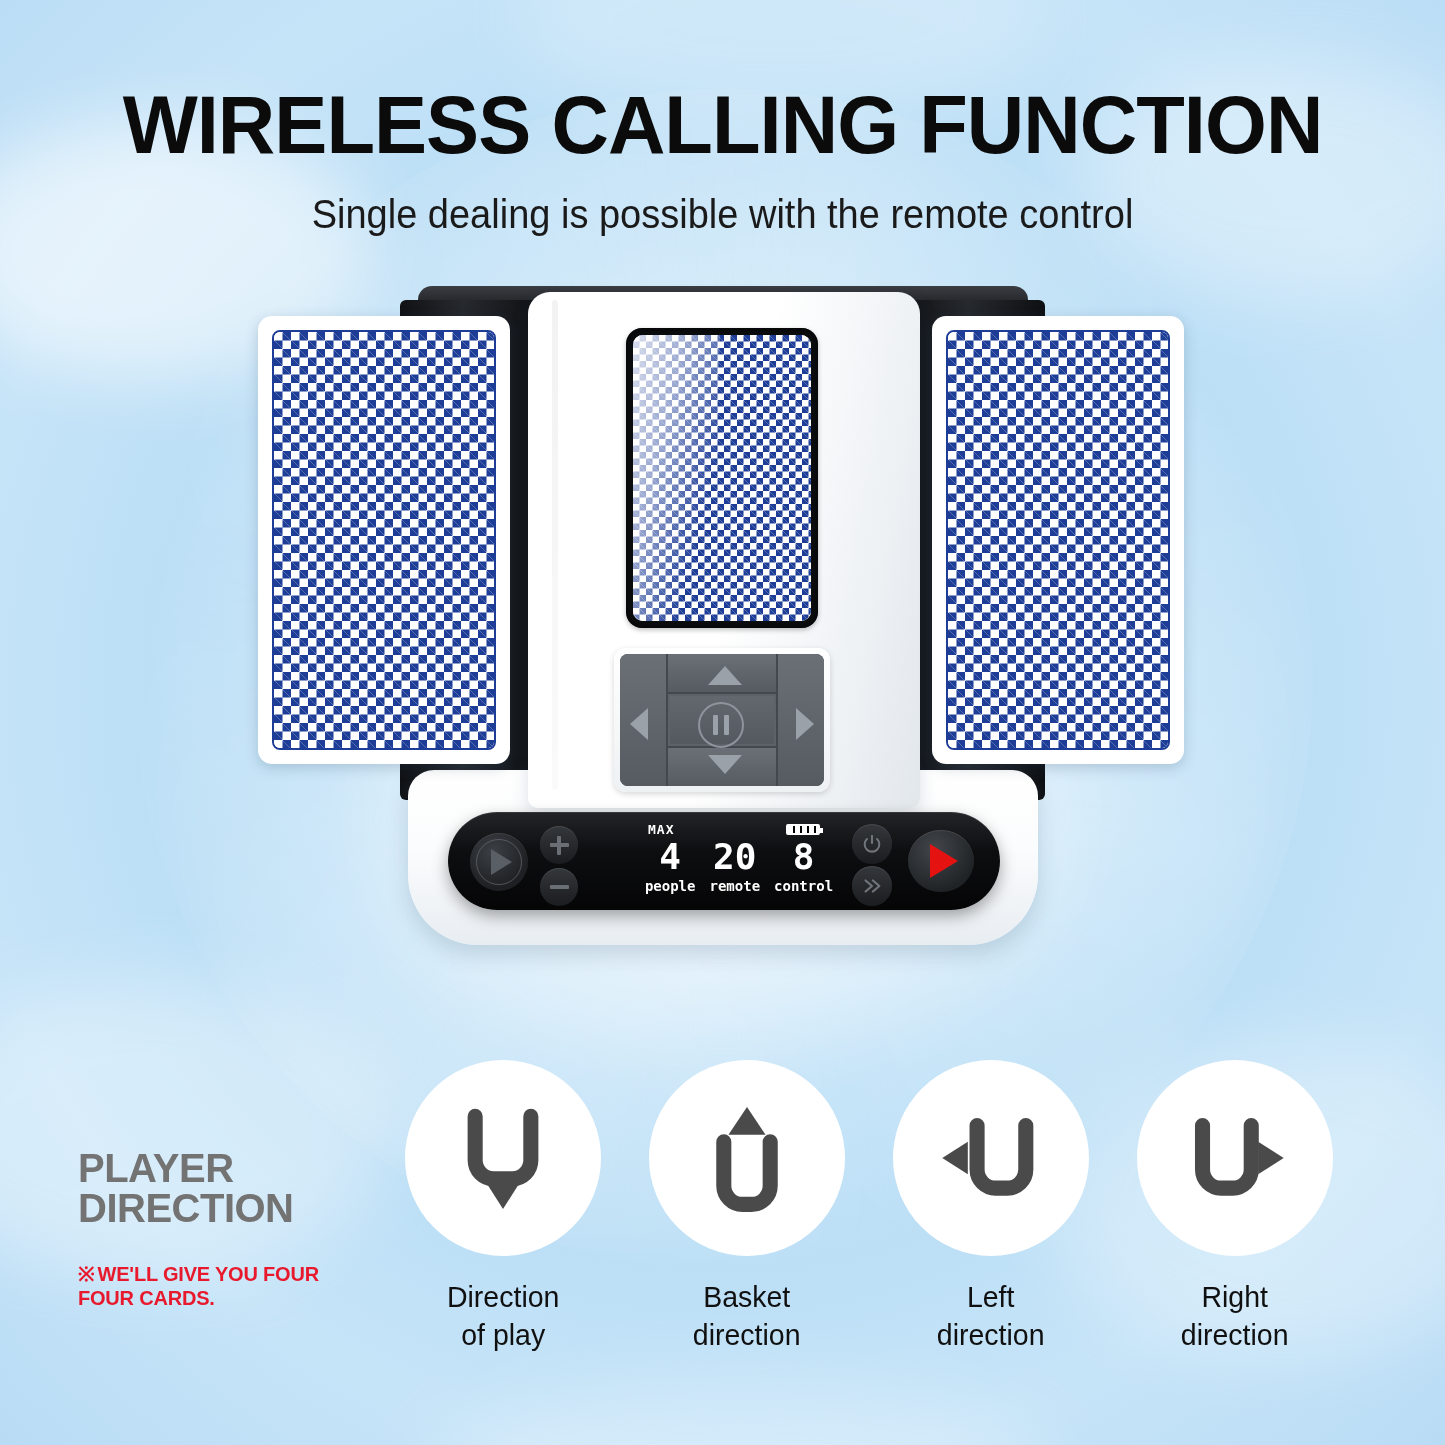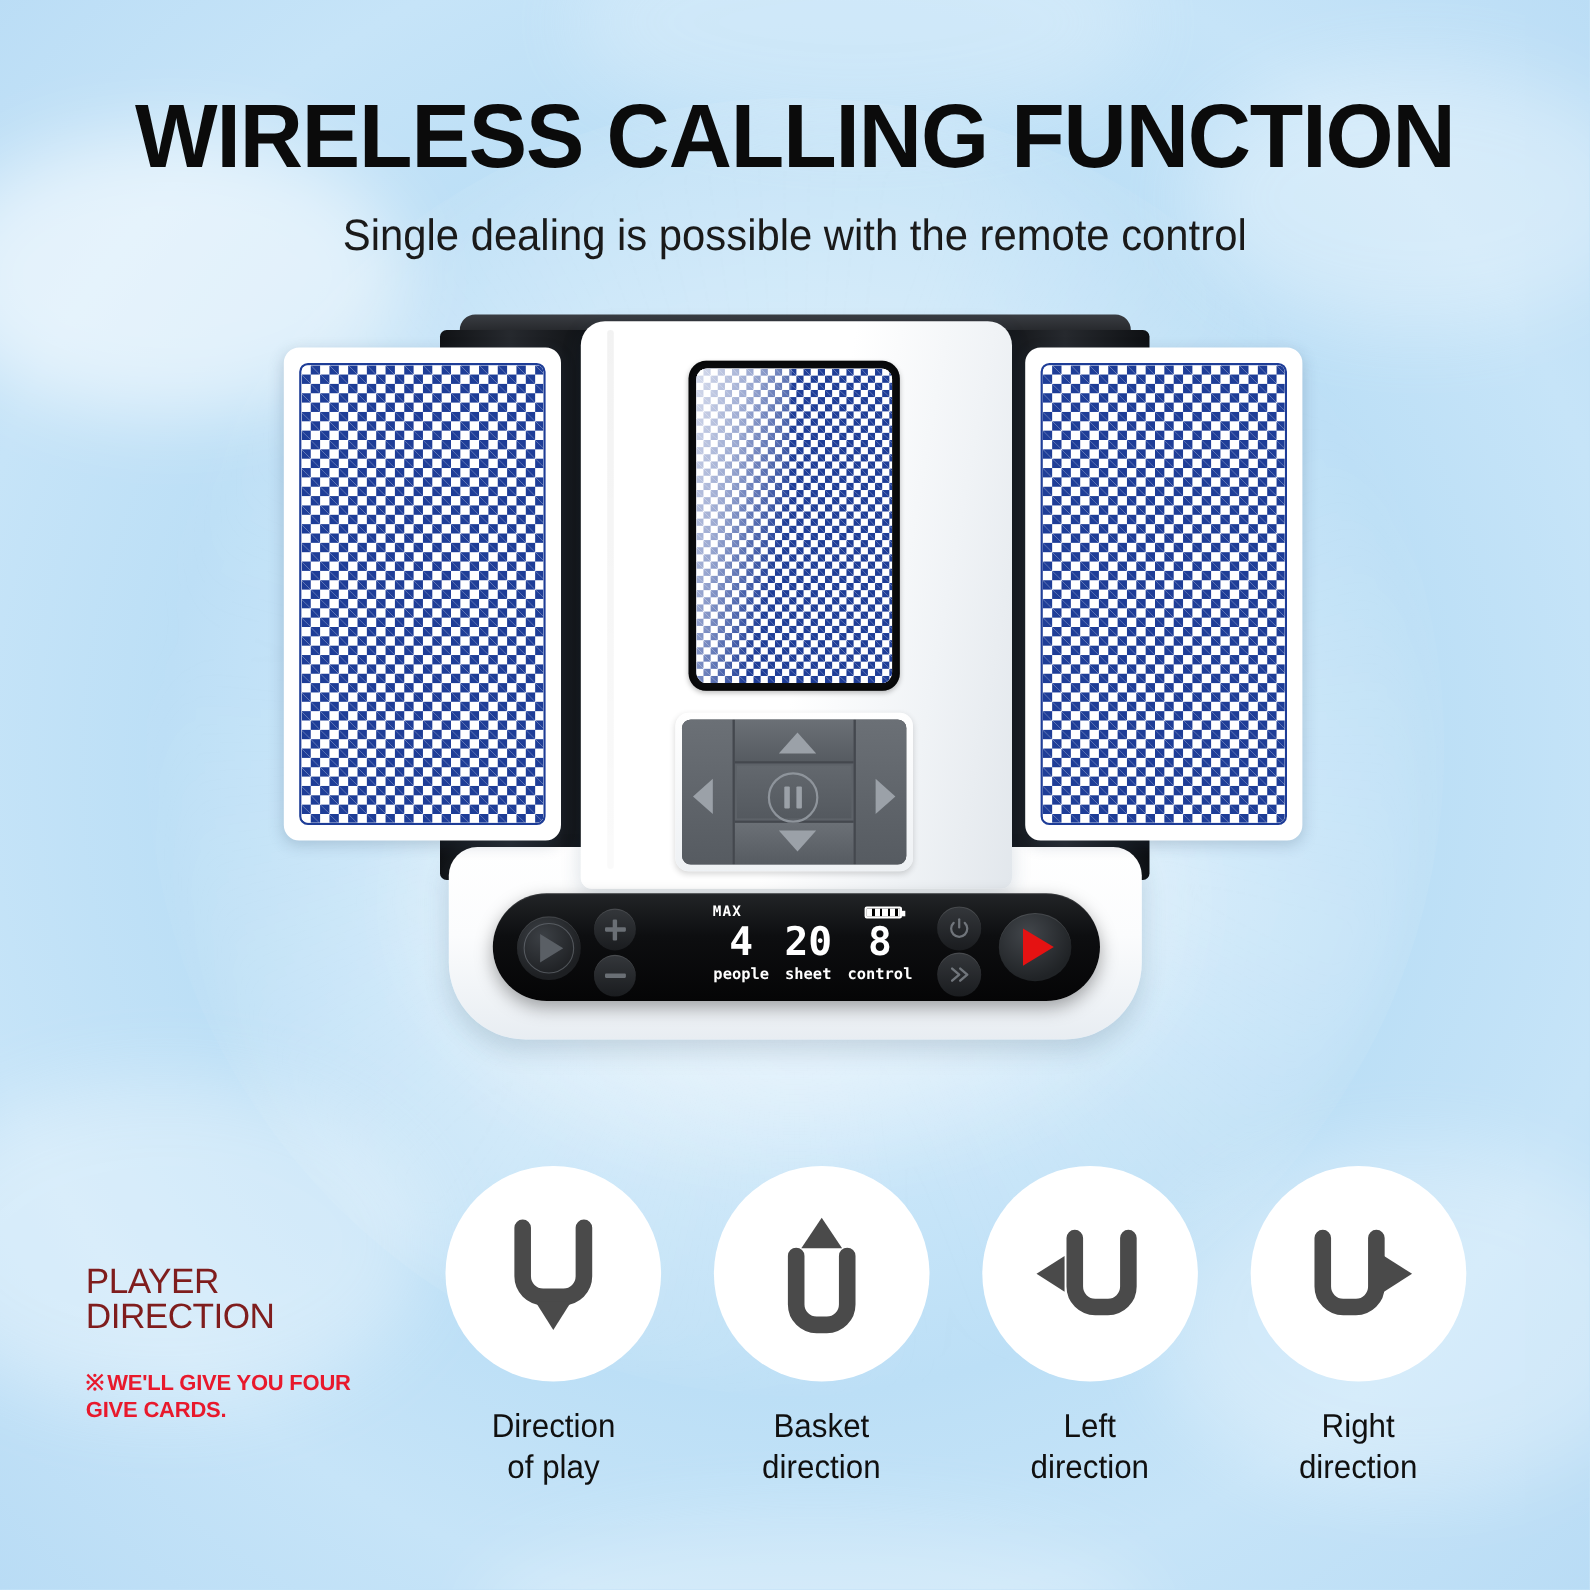--- a/index.html
+++ b/index.html
@@ -248,21 +248,21 @@
   .card-inner {
     width:100%; height:100%; position:relative;
     border:2px solid #1e3d97; border-radius:8px; overflow:hidden;
   }
   .card-left  { left:258px; top:316px; width:252px; height:448px; }
   .card-right { left:932px; top:316px; width:252px; height:448px; }
 
   
   #player-block { position:absolute; left:78px; top:1148px; width:300px; }
   #player-title {
-    font-size:32px; font-weight:normal; color:#7f1d1d;
+    font-size:40px; font-weight:bold; color:#737373;
     line-height:1.0; letter-spacing:-.5px;
   }
   #free-note {
     margin-top:34px; font-size:20px; font-weight:bold; color:#e8192c;
     line-height:1.22; letter-spacing:-.2px;
   }
   #free-note .mark { margin-right:3px; }
 
   #icons { position:absolute; left:390px; top:1060px; width:980px; display:flex; gap:18px; }
   .icon-item { width:226px; display:flex; flex-direction:column; align-items:center; }
@@ -360,21 +360,21 @@
         <span class="lcd-max">MAX</span>
         <span class="batt"></span>
       </div>
       <div class="lcd-nums">
         <span class="lcd-col">
           <span class="nv">4</span>
           <span class="nl">people</span>
         </span>
         <span class="lcd-col">
           <span class="nv">20</span>
-          <span class="nl">sheet</span>
+          <span class="nl">remote</span>
         </span>
         <span class="lcd-col">
           <span class="nv">8</span>
           <span class="nl">control</span>
         </span>
       </div>
     </div>
   </div>
 
   <div class="card card-left">
@@ -389,21 +389,21 @@
   </div>
 </div>
 
 <div id="player-block">
   <div id="player-title">
     <div>PLAYER</div>
     <div>DIRECTION</div>
   </div>
   <div id="free-note">
     <span class="mark">※</span><span>WE'LL GIVE YOU FOUR</span>
-    <div>GIVE CARDS.</div>
+    <div>FOUR CARDS.</div>
   </div>
 </div>
 
 <div id="icons">
 
   <div class="icon-item">
     <div class="bubble">
       <svg viewBox="0 0 100 100">
         <path d="M26 14 v38 a16 16 0 0 0 16 16 h16 a16 16 0 0 0 16 -16 v-38" fill="none" stroke="#4a4a4a" stroke-width="13" stroke-linecap="round"></path>
         <polygon points="50,94 36,72 64,72" fill="#4a4a4a"></polygon>

